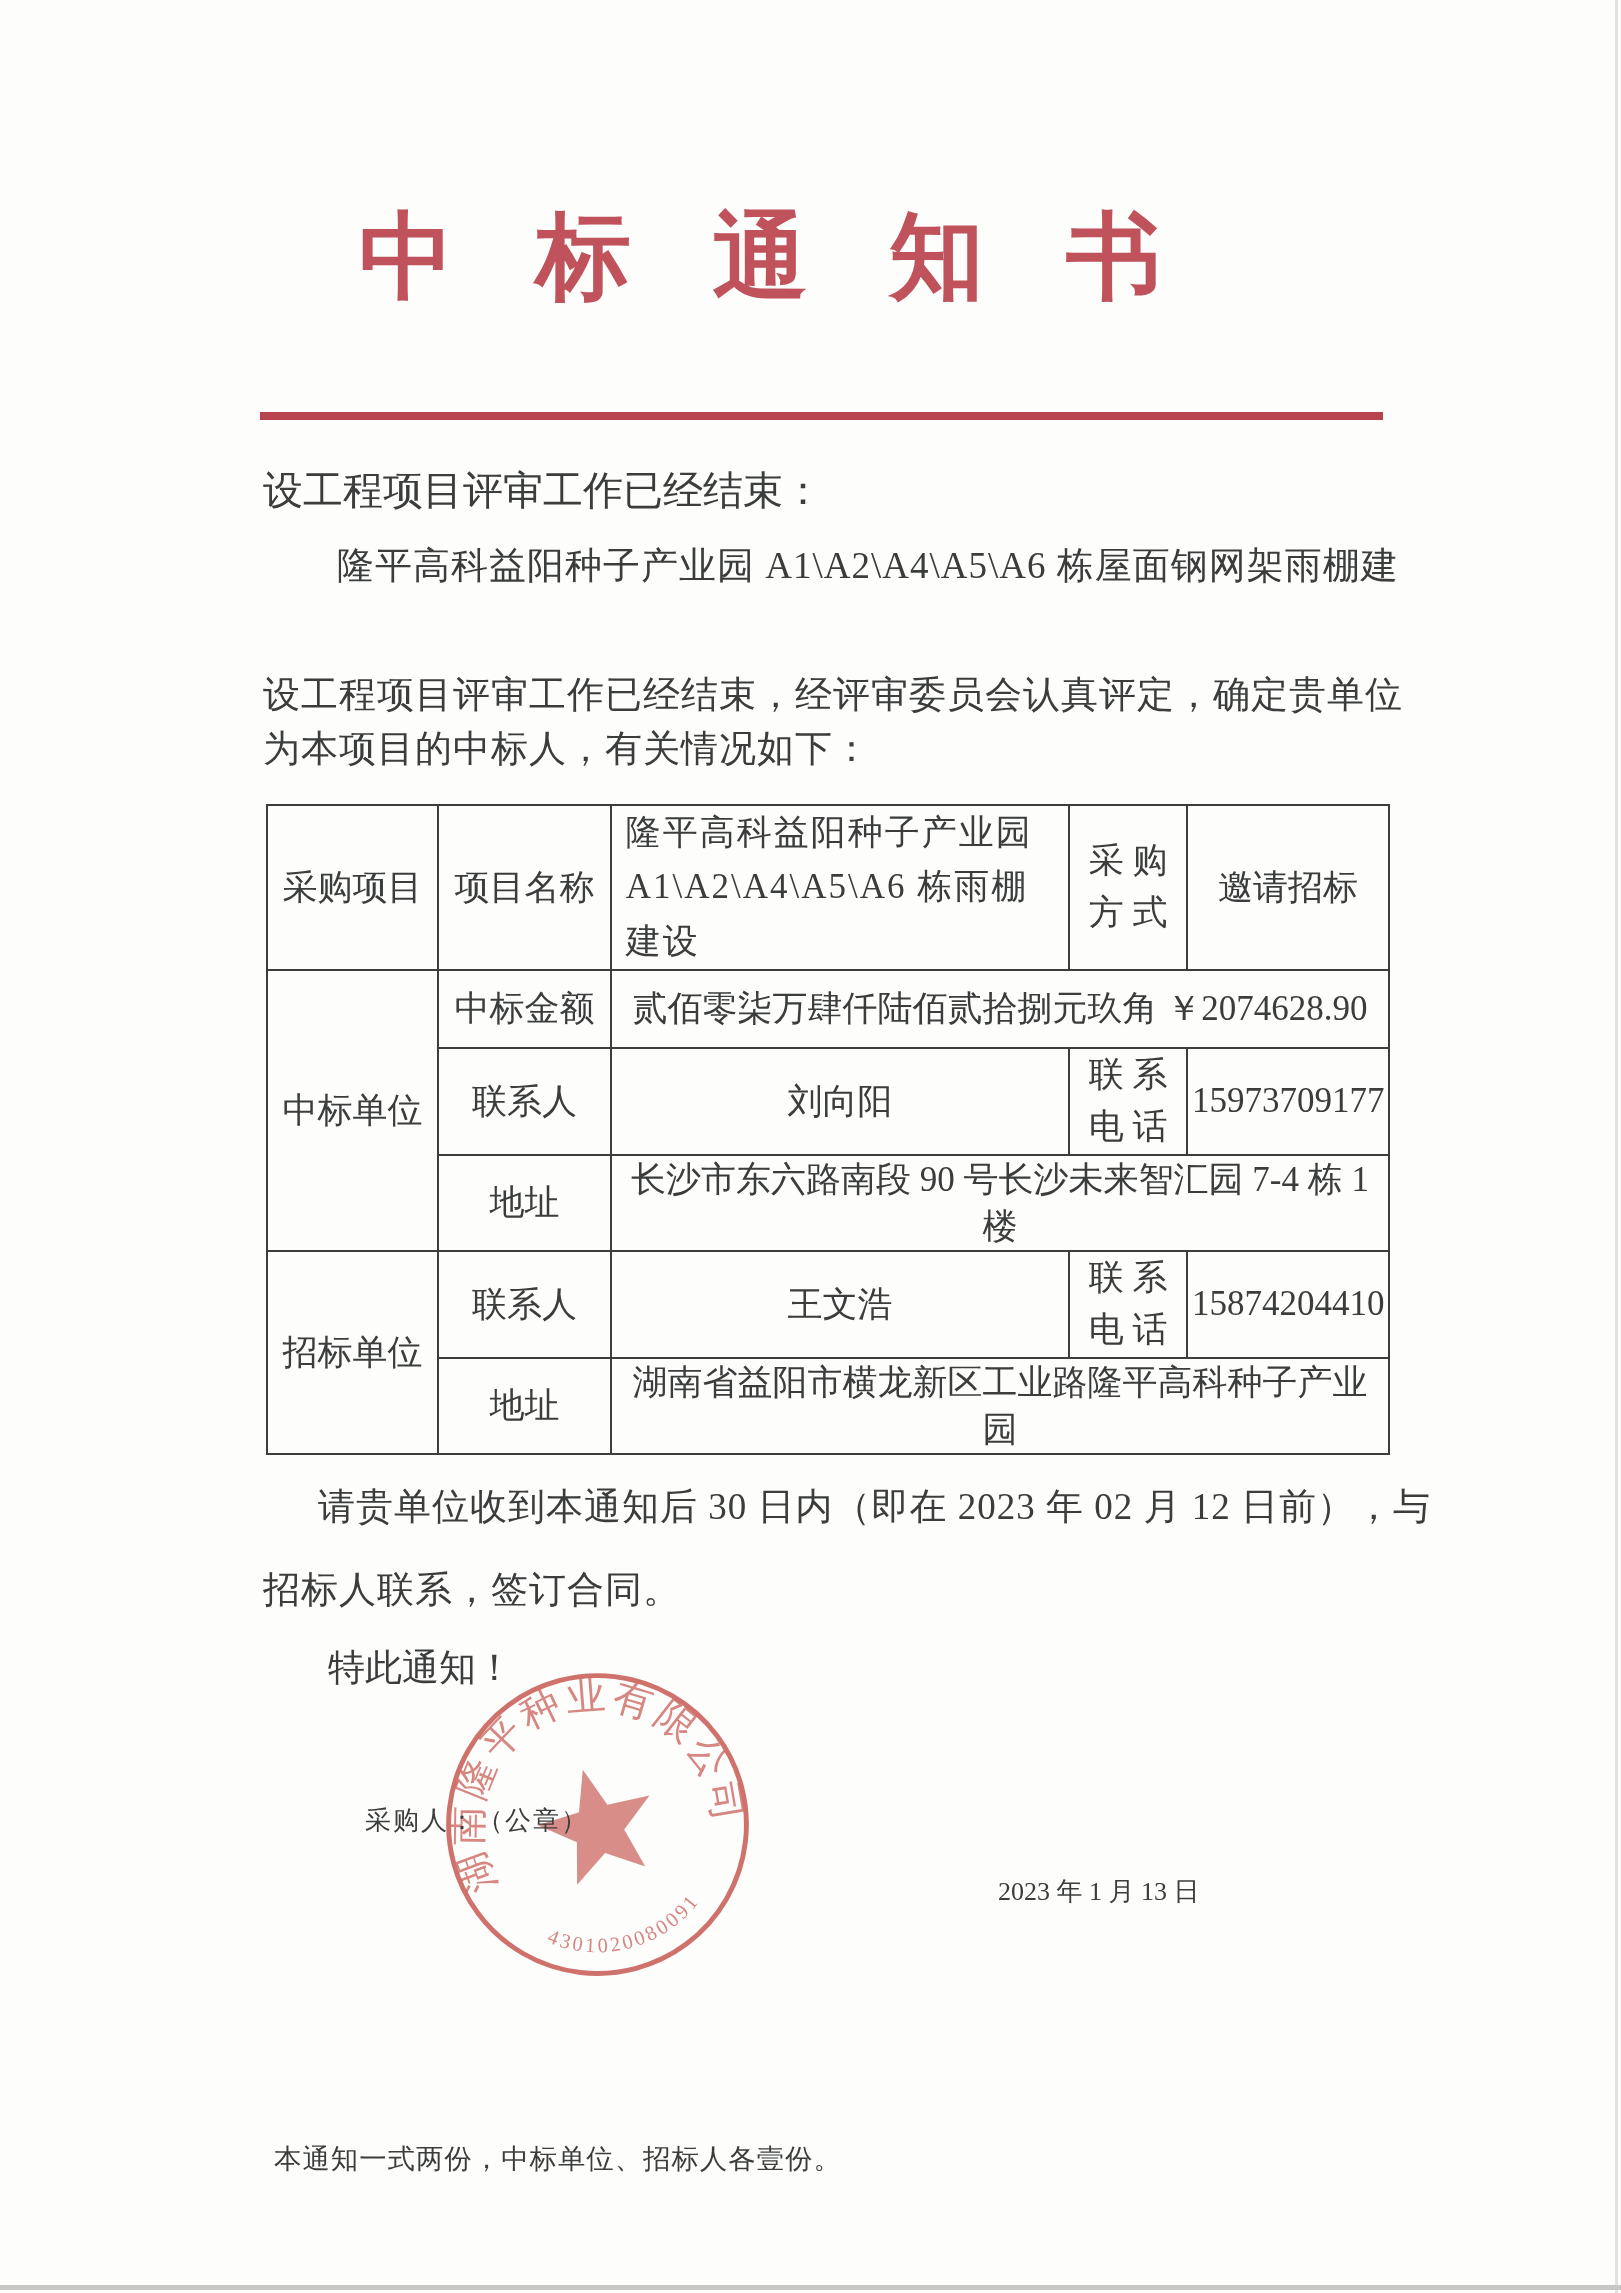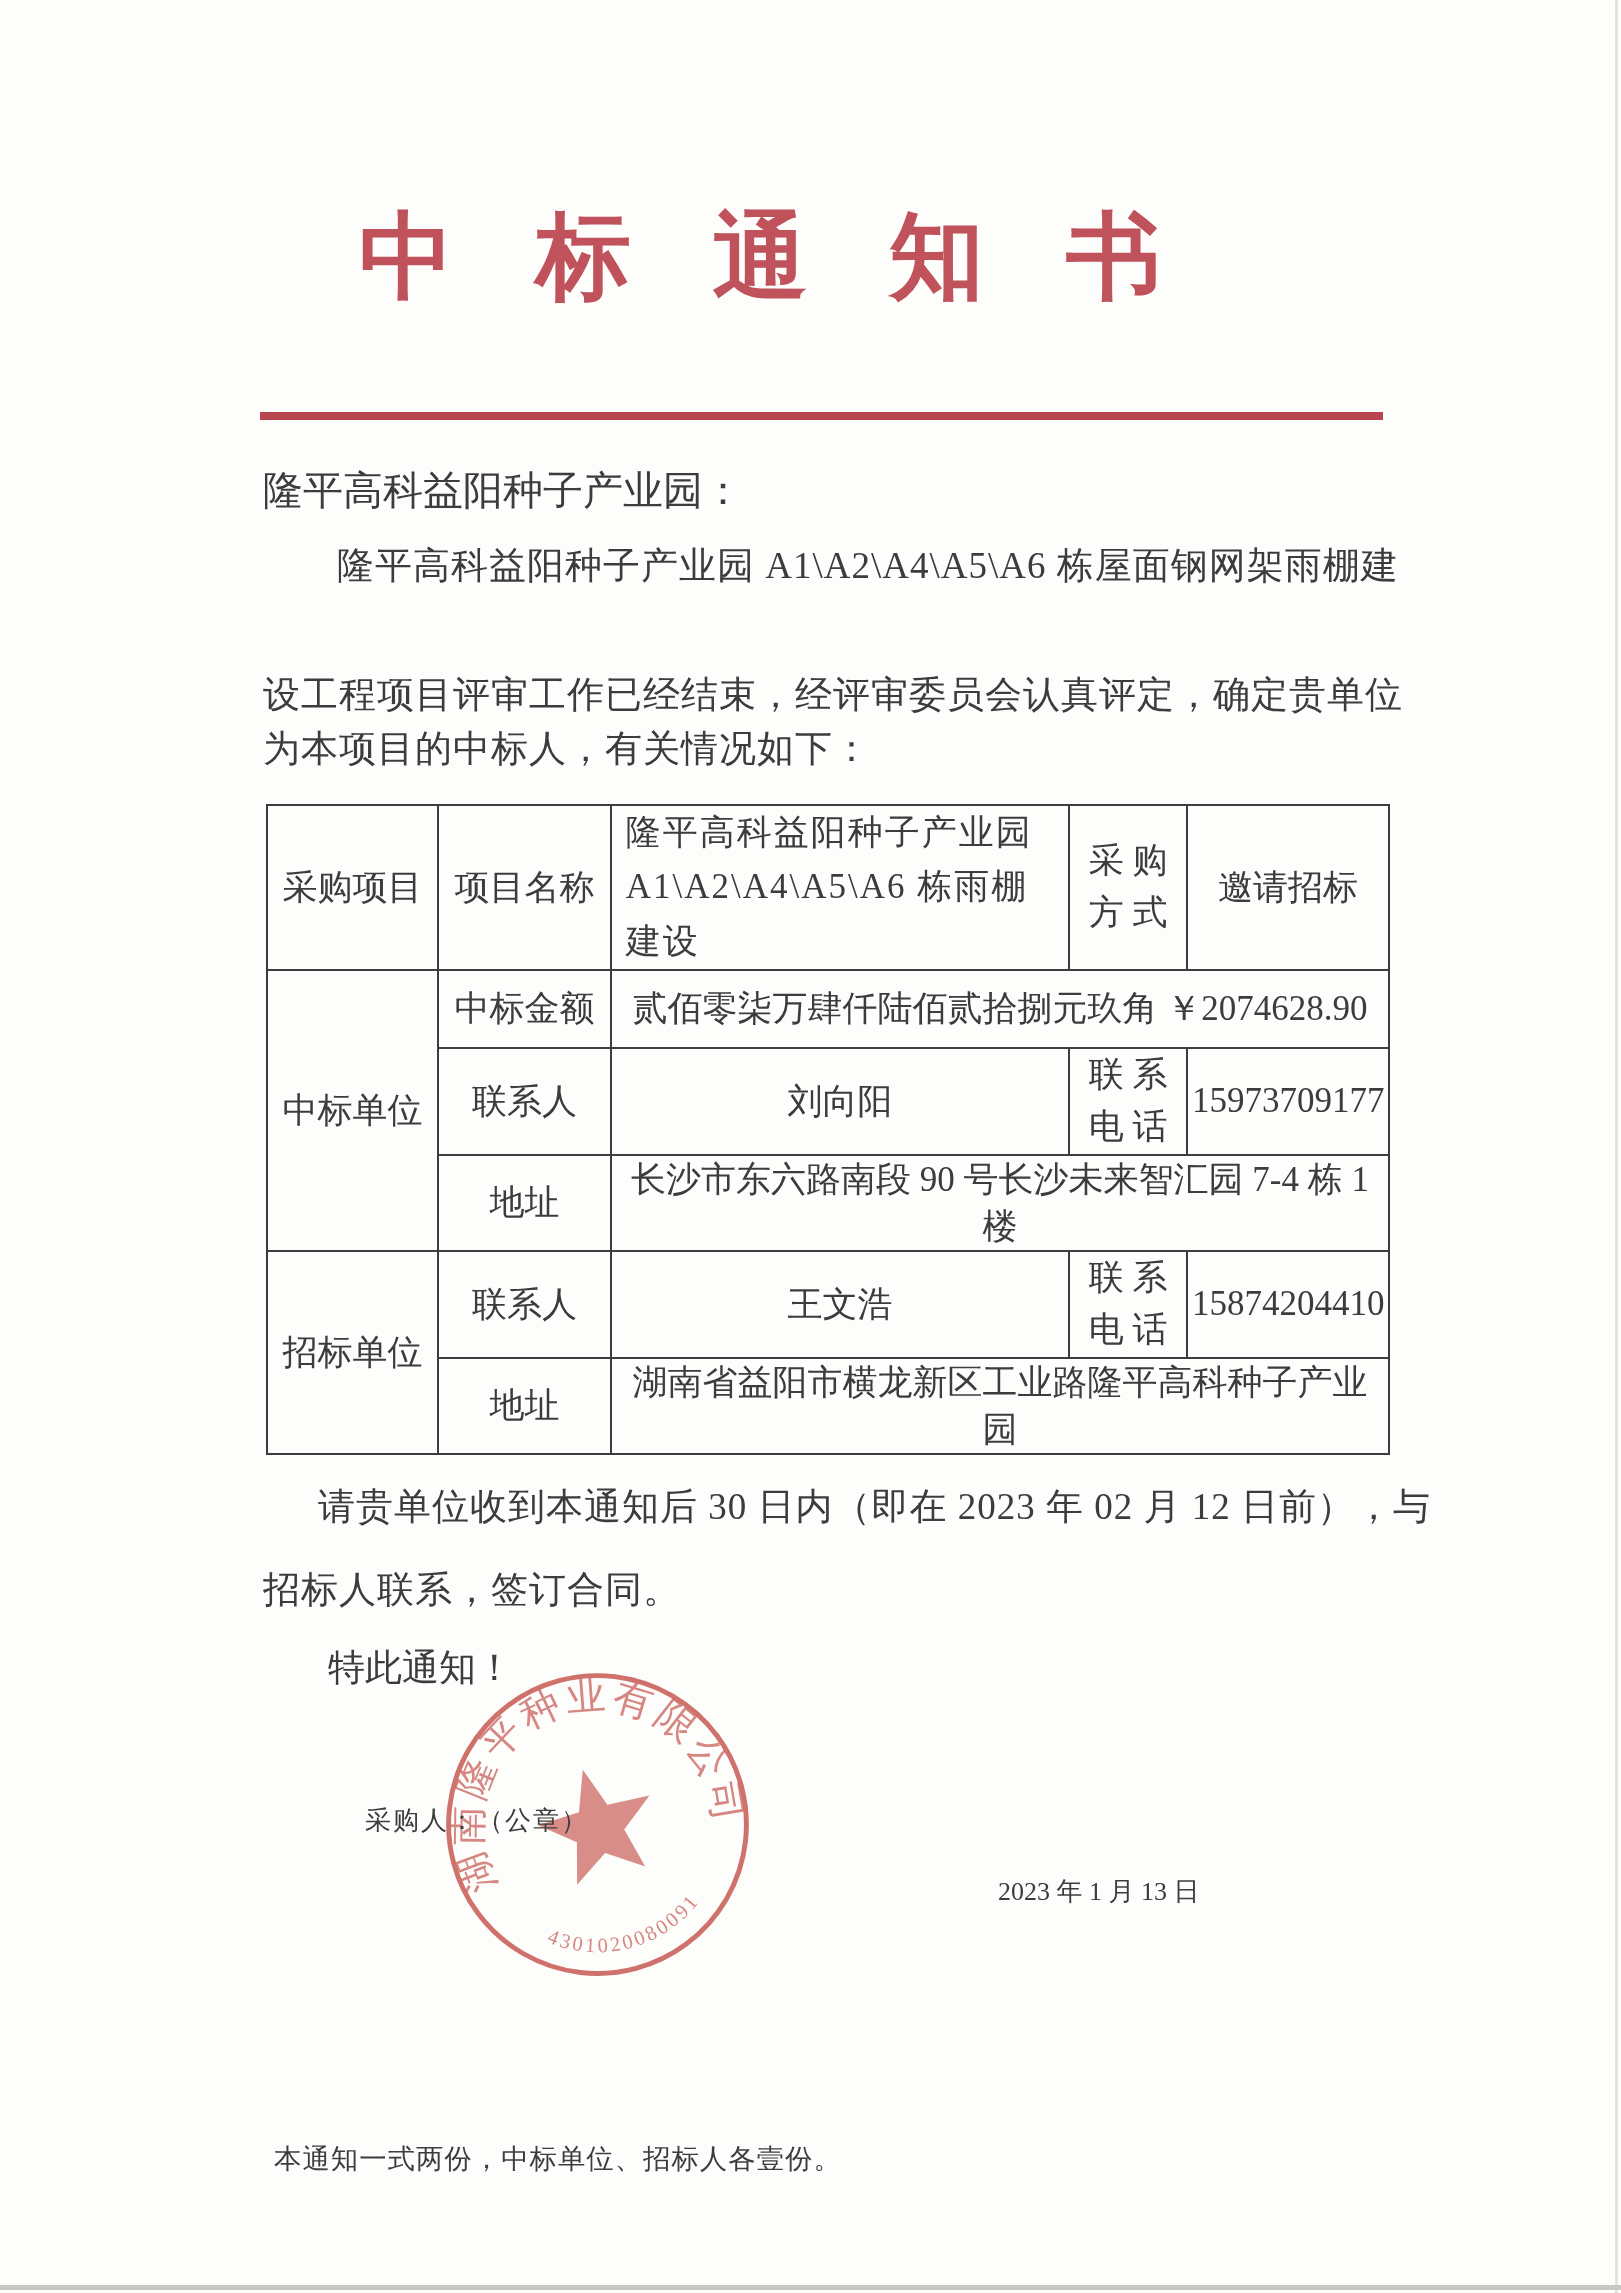--- a/index.html
+++ b/index.html
@@ -51,21 +51,21 @@
   #edge-right{left:1615px;top:0;width:2.9px;height:2294px;background:#c8c8c6;opacity:.5;}
   .stamp-text{fill:#c5544c;fill-opacity:.85;font-family:"Liberation Serif","DejaVu Serif",serif;}
 </style>
 </head>
 <body>
 
 <div class="abs" id="doc-title">中 标 通 知 书</div>
 
 <div class="abs" id="red-rule"></div>
 
-<div class="abs" id="recipient">隆平高科益阳种子产业园：</div>
+<div class="abs" id="recipient">设工程项目评审工作已经结束：</div>
 
 <div class="bodyline" id="bl0">隆平高科益阳种子产业园 A1\A2\A4\A5\A6 栋屋面钢网架雨棚建</div>
 <div class="bodyline" id="bl1">设工程项目评审工作已经结束，经评审委员会认真评定，确定贵单位</div>
 <div class="bodyline" id="bl2">为本项目的中标人，有关情况如下：</div>
 
 <table id="main-table">
   <colgroup>
     <col style="width:171px">
       <col style="width:173px">
       <col style="width:458px">

